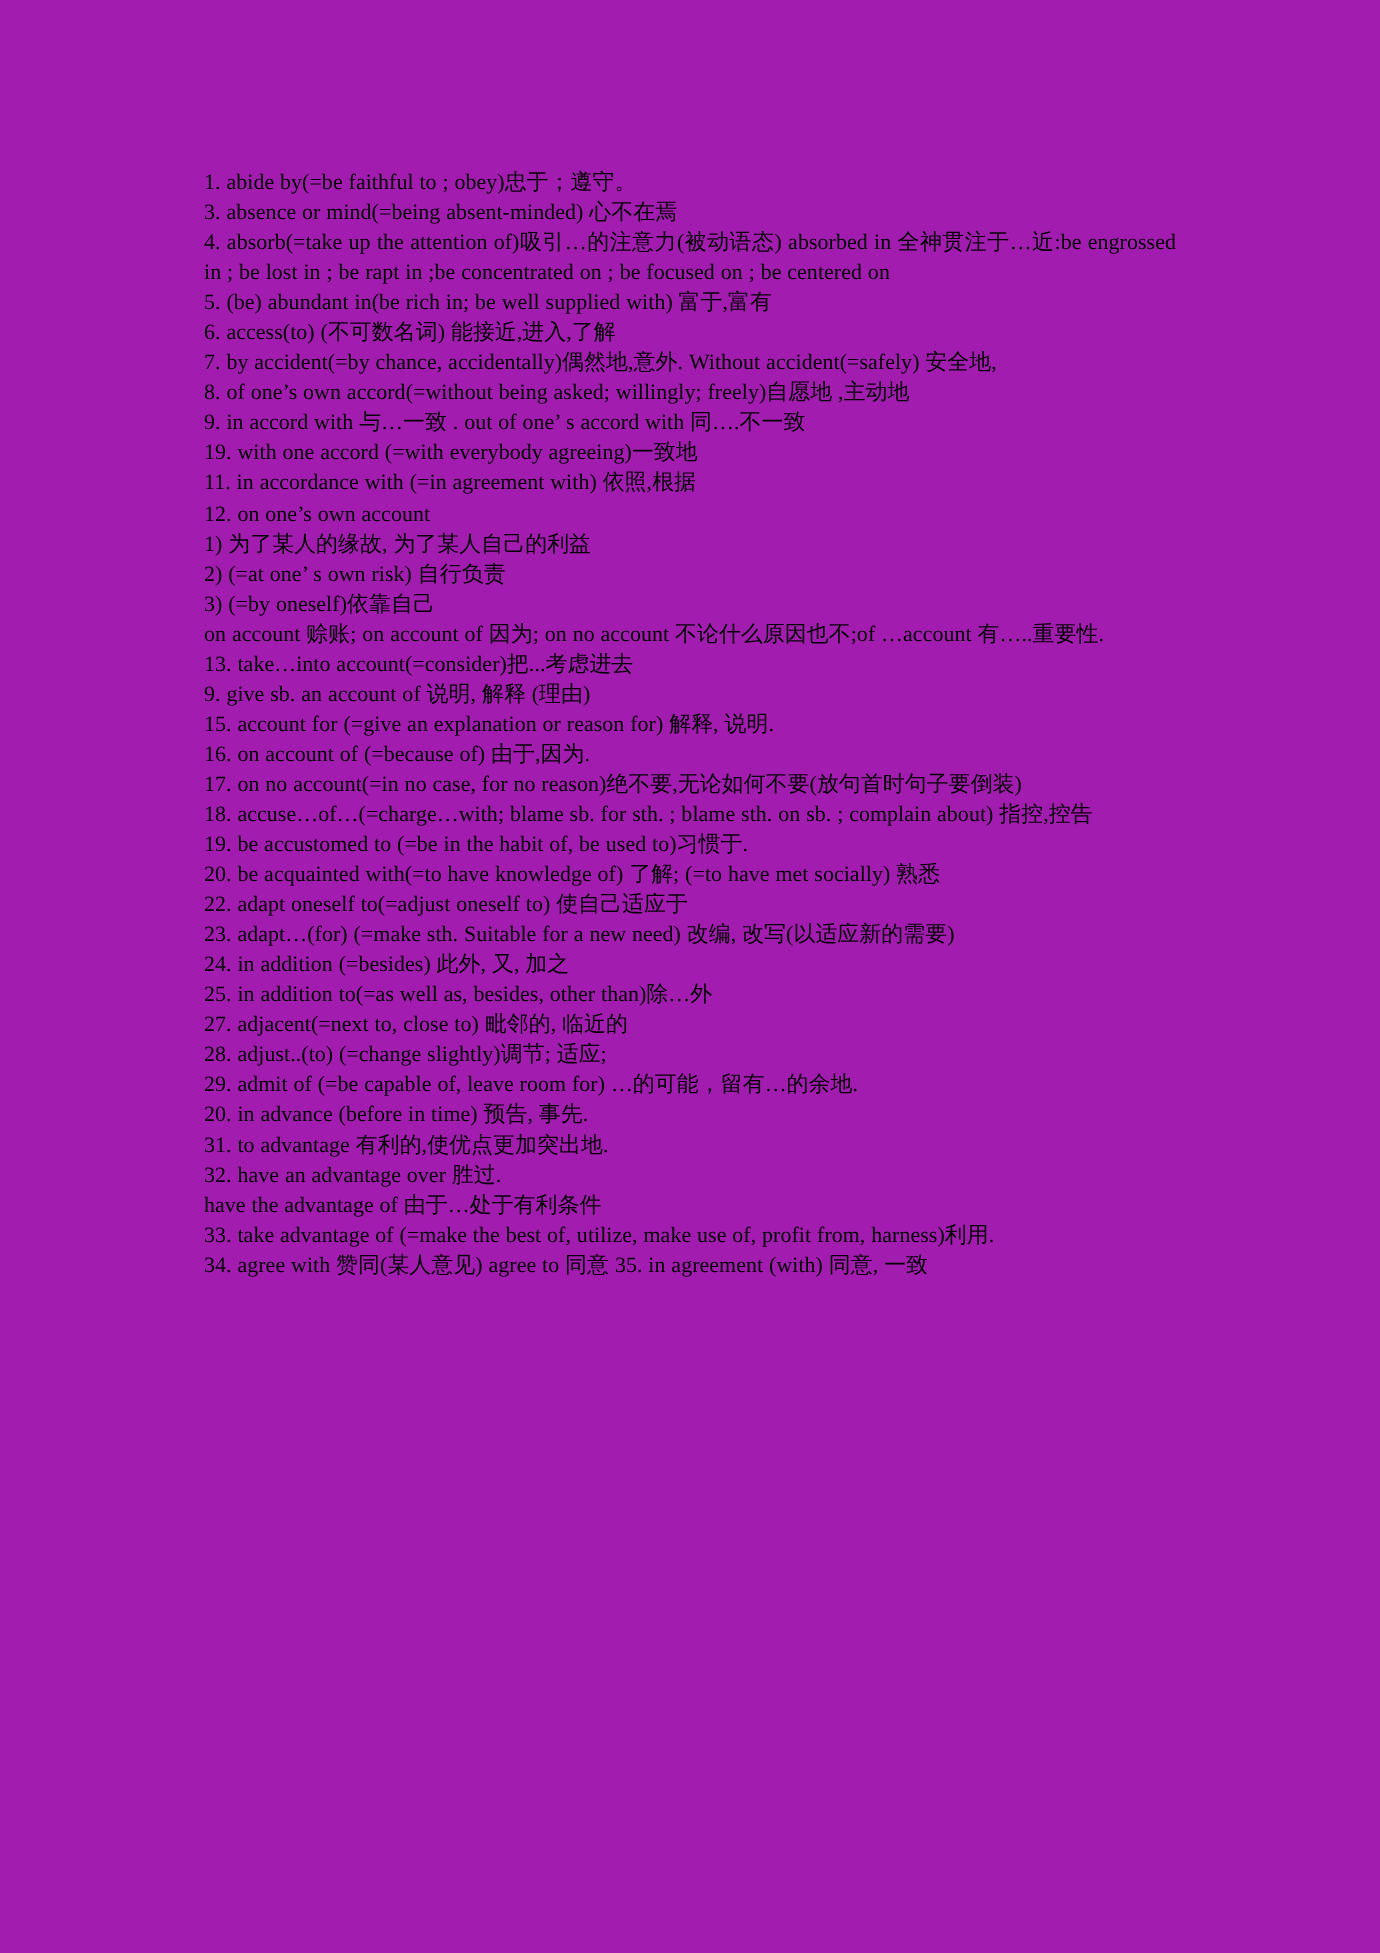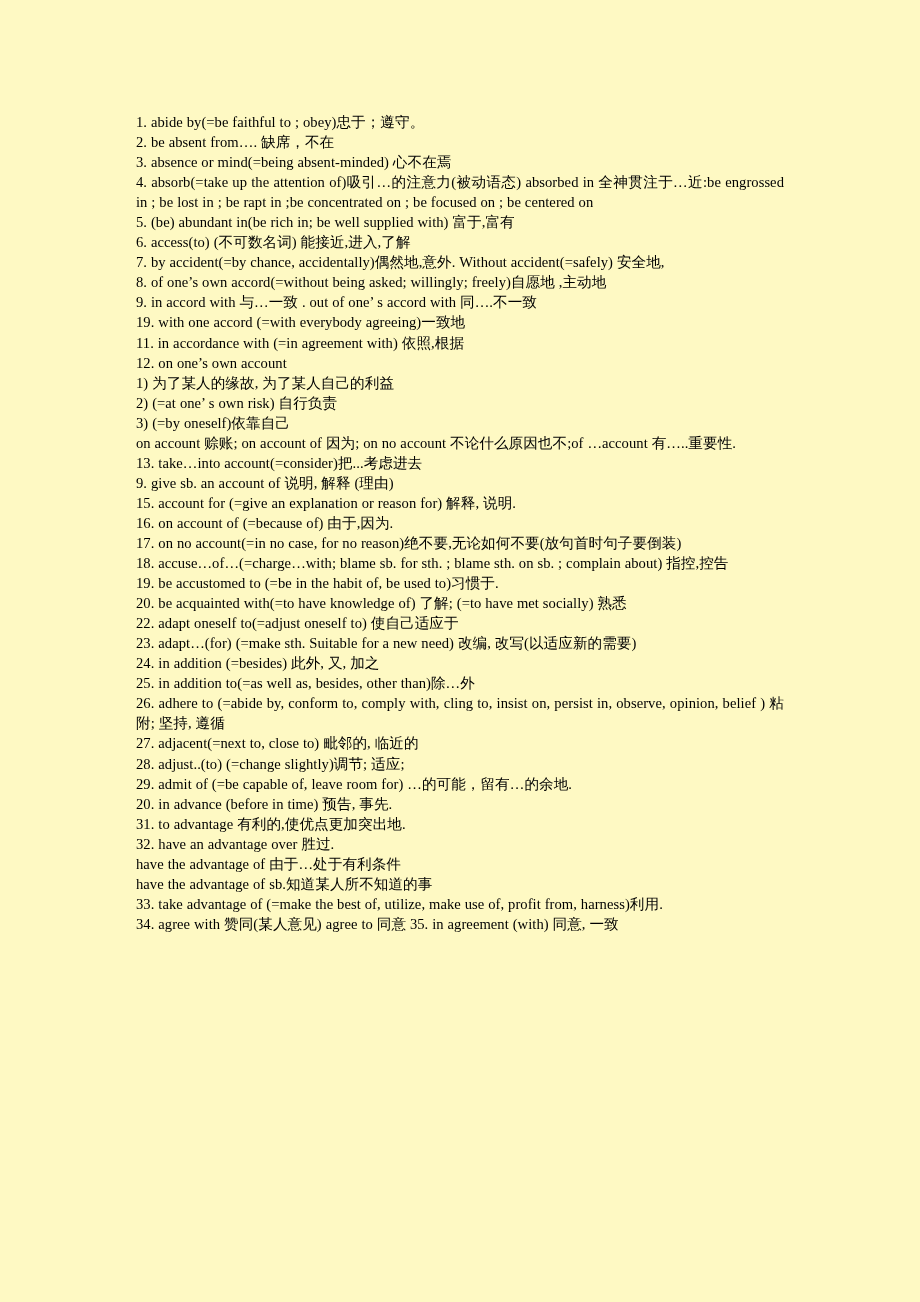--- a/index.html
+++ b/index.html
@@ -43,24 +43,23 @@
     text-align: justify;
   }
   .line.nowrap {
     text-align: left;
     white-space: nowrap;
   }
 </style>
 </head>
 <body style="background: rgb(255, 255, 255); color: rgb(0, 0, 0);">
 
-<div id="page" style="background: #fef9c3;">
+<div id="page" style="background: #a21caf;">
   <div id="content">
       <p class="line nowrap">1. abide by(=be faithful to ; obey)忠于；遵守。</p>
-      <p class="line nowrap">2. be absent from…. 缺席，不在</p>
       <p class="line nowrap">3. absence or mind(=being absent-minded) 心不在焉</p>
       <p class="line wrap">4. absorb(=take up the attention of)吸引…的注意力(被动语态) absorbed in 全神贯注于…近:be engrossed in ; be lost in ; be rapt in ;be concentrated on ; be focused on ; be centered on</p>
       <p class="line nowrap">5. (be) abundant in(be rich in; be well supplied with) 富于,富有</p>
       <p class="line nowrap">6. access(to) (不可数名词) 能接近,进入,了解</p>
       <p class="line nowrap">7. by accident(=by chance, accidentally)偶然地,意外. Without accident(=safely) 安全地,</p>
       <p class="line nowrap">8. of one’s own accord(=without being asked; willingly; freely)自愿地 ,主动地</p>
       <p class="line nowrap">9. in accord with 与…一致 . out of one’ s accord with 同….不一致</p>
       <p class="line nowrap">19. with one accord (=with everybody agreeing)一致地</p>
       <p class="line nowrap">11. in accordance with (=in agreement with) 依照,根据</p>
       <p class="line nowrap">12. on one’s own account</p>
@@ -73,25 +72,23 @@
       <p class="line nowrap">15. account for (=give an explanation or reason for) 解释, 说明.</p>
       <p class="line nowrap">16. on account of (=because of) 由于,因为.</p>
       <p class="line nowrap">17. on no account(=in no case, for no reason)绝不要,无论如何不要(放句首时句子要倒装)</p>
       <p class="line wrap">18. accuse…of…(=charge…with; blame sb. for sth. ; blame sth. on sb. ; complain about) 指控,控告</p>
       <p class="line nowrap">19. be accustomed to (=be in the habit of, be used to)习惯于.</p>
       <p class="line nowrap">20. be acquainted with(=to have knowledge of) 了解; (=to have met socially) 熟悉</p>
       <p class="line nowrap">22. adapt oneself to(=adjust oneself to) 使自己适应于</p>
       <p class="line nowrap">23. adapt…(for) (=make sth. Suitable for a new need) 改编, 改写(以适应新的需要)</p>
       <p class="line nowrap">24. in addition (=besides) 此外, 又, 加之</p>
       <p class="line nowrap">25. in addition to(=as well as, besides, other than)除…外</p>
-      <p class="line wrap">26. adhere to (=abide by, conform to, comply with, cling to, insist on, persist in, observe, opinion, belief ) 粘附; 坚持, 遵循</p>
       <p class="line nowrap">27. adjacent(=next to, close to) 毗邻的, 临近的</p>
       <p class="line nowrap">28. adjust..(to) (=change slightly)调节; 适应;</p>
       <p class="line nowrap">29. admit of (=be capable of, leave room for) …的可能，留有…的余地.</p>
       <p class="line nowrap">20. in advance (before in time) 预告, 事先.</p>
       <p class="line nowrap">31. to advantage 有利的,使优点更加突出地.</p>
       <p class="line nowrap">32. have an advantage over 胜过.</p>
       <p class="line nowrap">have the advantage of 由于…处于有利条件</p>
-      <p class="line nowrap">have the advantage of sb.知道某人所不知道的事</p>
       <p class="line nowrap">33. take advantage of (=make the best of, utilize, make use of, profit from, harness)利用.</p>
       <p class="line nowrap">34. agree with 赞同(某人意见) agree to 同意 35. in agreement (with) 同意, 一致</p>
     </div>
 </div>
 
 </body></html>

